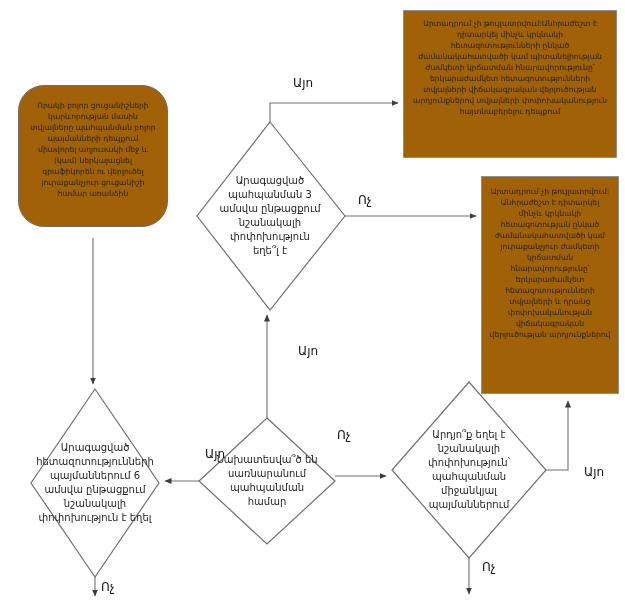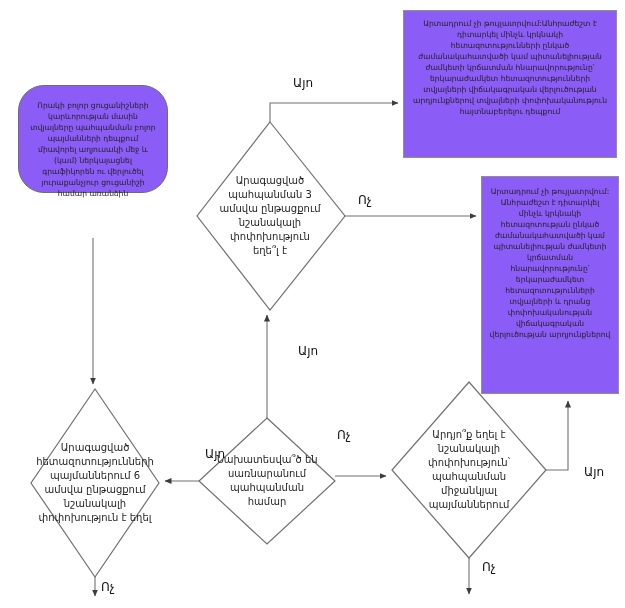--- a/index.html
+++ b/index.html
@@ -8,27 +8,27 @@
     width:625px;height:608px;
     background:#ffffff;
     font-family:"DejaVu Sans", sans-serif;
     color:#1f1f1f;
     overflow:hidden;
   }
   .canvas svg{position:absolute;left:0;top:0;}
   .node{
     position:absolute;
     box-sizing:border-box;
-    background:#8b5cf6;
+    background:#a16207;
     font-size:7.6px;
     line-height:1.45;
     text-align:center;
   }
   .start{
-    left:18px;top:85px;width:150px;height:108px;
+    left:18px;top:85px;width:150px;height:142px;
     border:1.4px solid #6d6d6d;
     border-radius:26px;
     padding:14px 11px 4px 11px;
   }
   .rect{border:1px solid #8f8f8f;}
   .r1{left:403px;top:10px;width:214px;height:148px;padding:7px 8px 2px 8px;}
   .r2{left:481px;top:176px;width:138px;height:218px;padding:9px 7px 2px 7px;}
   .dtxt{
     position:absolute;
     display:flex;align-items:center;justify-content:center;
@@ -76,21 +76,21 @@
 
   <div class="node start">
     <span>Որակի բոլոր ցուցանիշների կարևորության մասին տվյալները պահպանման բոլոր պայմանների դեպքում միավորել աղյուսակի մեջ և (կամ) ներկայացնել գրաֆիկորեն ու վերլուծել յուրաքանչյուր ցուցանիշի համար առանձին</span>
   </div>
 
   <div class="node rect r1">
     <span>Արտադրում չի թույլատրվում:Անհրաժեշտ է դիտարկել մինչև կրկնակի հետազոտությունների ընկած ժամանակահատվածի կամ պիտանելիության ժամկետի կրճատման հնարավորությունը՝ երկարաժամկետ հետազոտությունների տվյալների վիճակագրական վերլուծության արդյունքներով տվյալների փոփոխականություն հայտնաբերելու դեպքում</span>
   </div>
 
   <div class="node rect r2">
-    <span>Արտադրում չի թույլատրվում: Անհրաժեշտ է դիտարկել մինչև կրկնակի հետազոտության ընկած ժամանակահատվածի կամ պիտանելիության ժամկետի կրճատման հնարավորությունը՝ երկարաժամկետ հետազոտությունների տվյալների և դրանց փոփոխականության վիճակագրական վերլուծության արդյունքներով</span>
+    <span>Արտադրում չի թույլատրվում: Անհրաժեշտ է դիտարկել մինչև կրկնակի հետազոտության ընկած ժամանակահատվածի կամ յուրաքանչյուր ժամկետի կրճատման հնարավորությունը՝ երկարաժամկետ հետազոտությունների տվյալների և դրանց փոփոխականության վիճակագրական վերլուծության արդյունքներով</span>
   </div>
 
   <div class="dtxt d-top">Արագացված պահպանման 3 ամսվա ընթացքում նշանակալի փոփոխություն եղե՞լ է</div>
   <div class="dtxt d-left">Արագացված հետազոտությունների պայմաններում 6 ամսվա ընթացքում նշանակալի փոփոխություն է եղել</div>
   <div class="dtxt d-right">Արդյո՞ք եղել է նշանակալի փոփոխություն՝ պահպանման միջանկյալ պայմաններում</div>
   <div class="dtxt d-center">Նախատեսվա՞ծ են սառնարանում պահպանման համար</div>
 
   <span class="elabel" style="left:293px;top:76px;">Այո</span>
   <span class="elabel" style="left:358px;top:193px;">Ոչ</span>
   <span class="elabel" style="left:298px;top:344px;">Այո</span>

